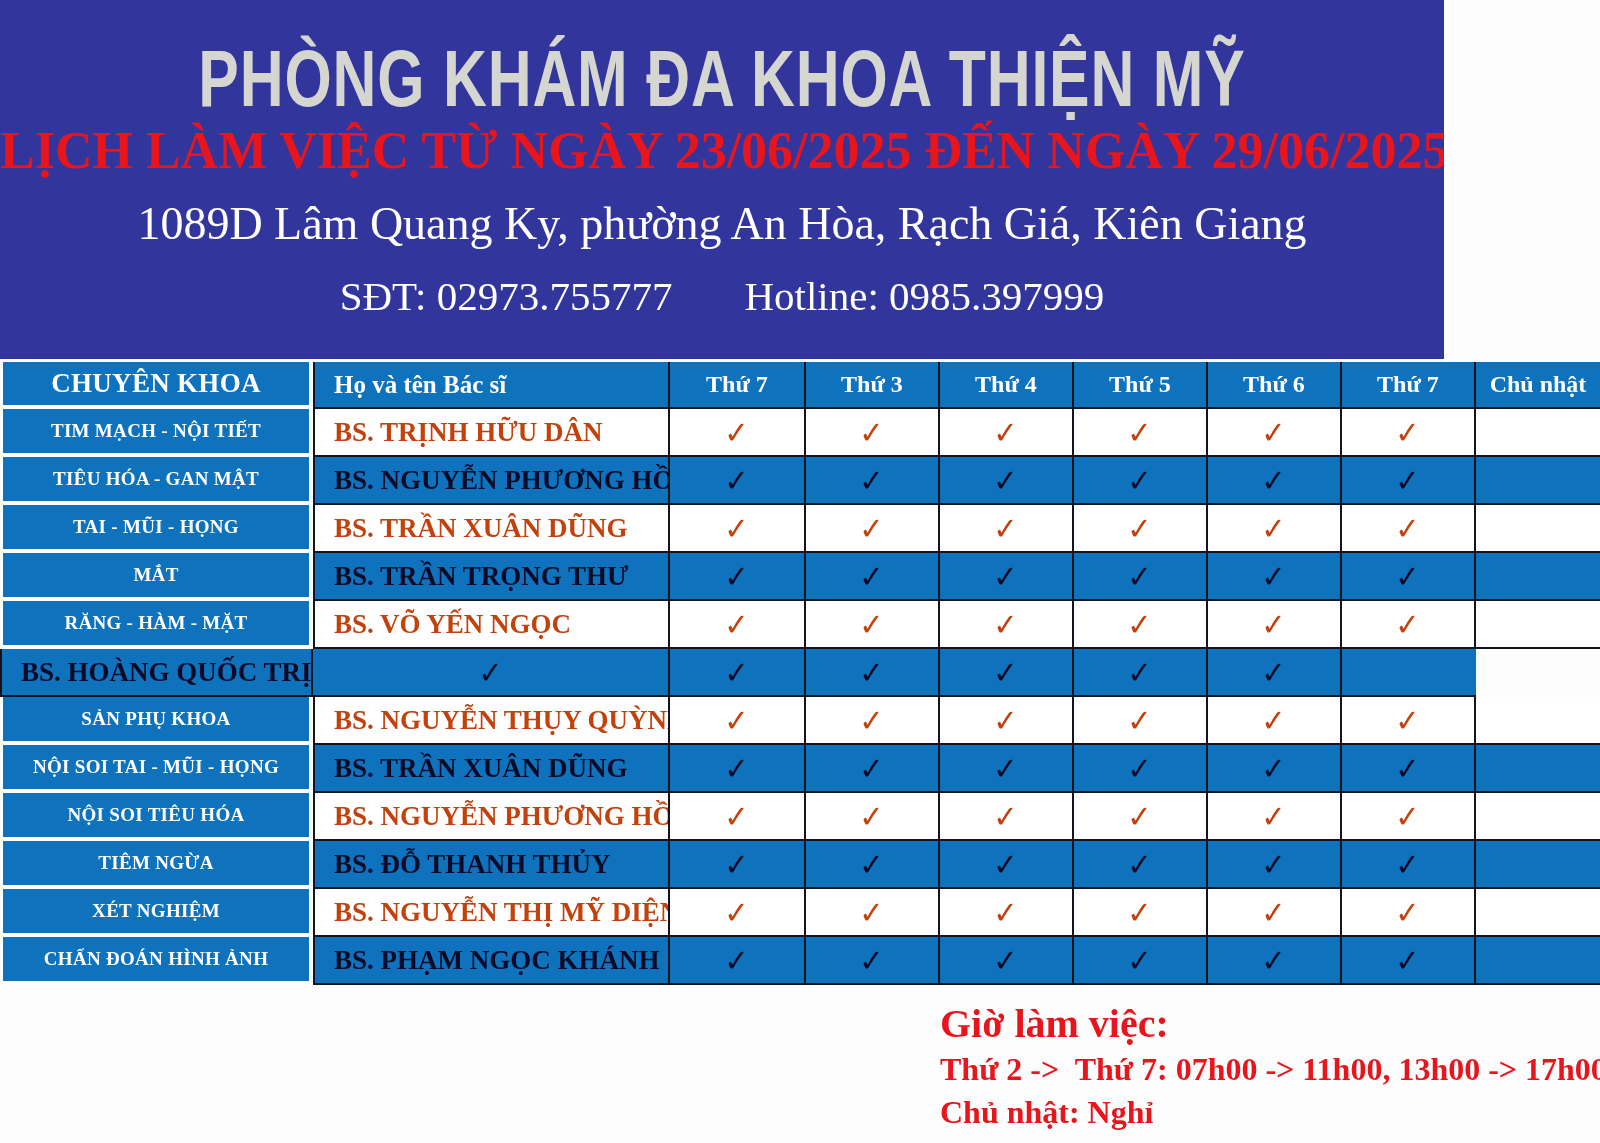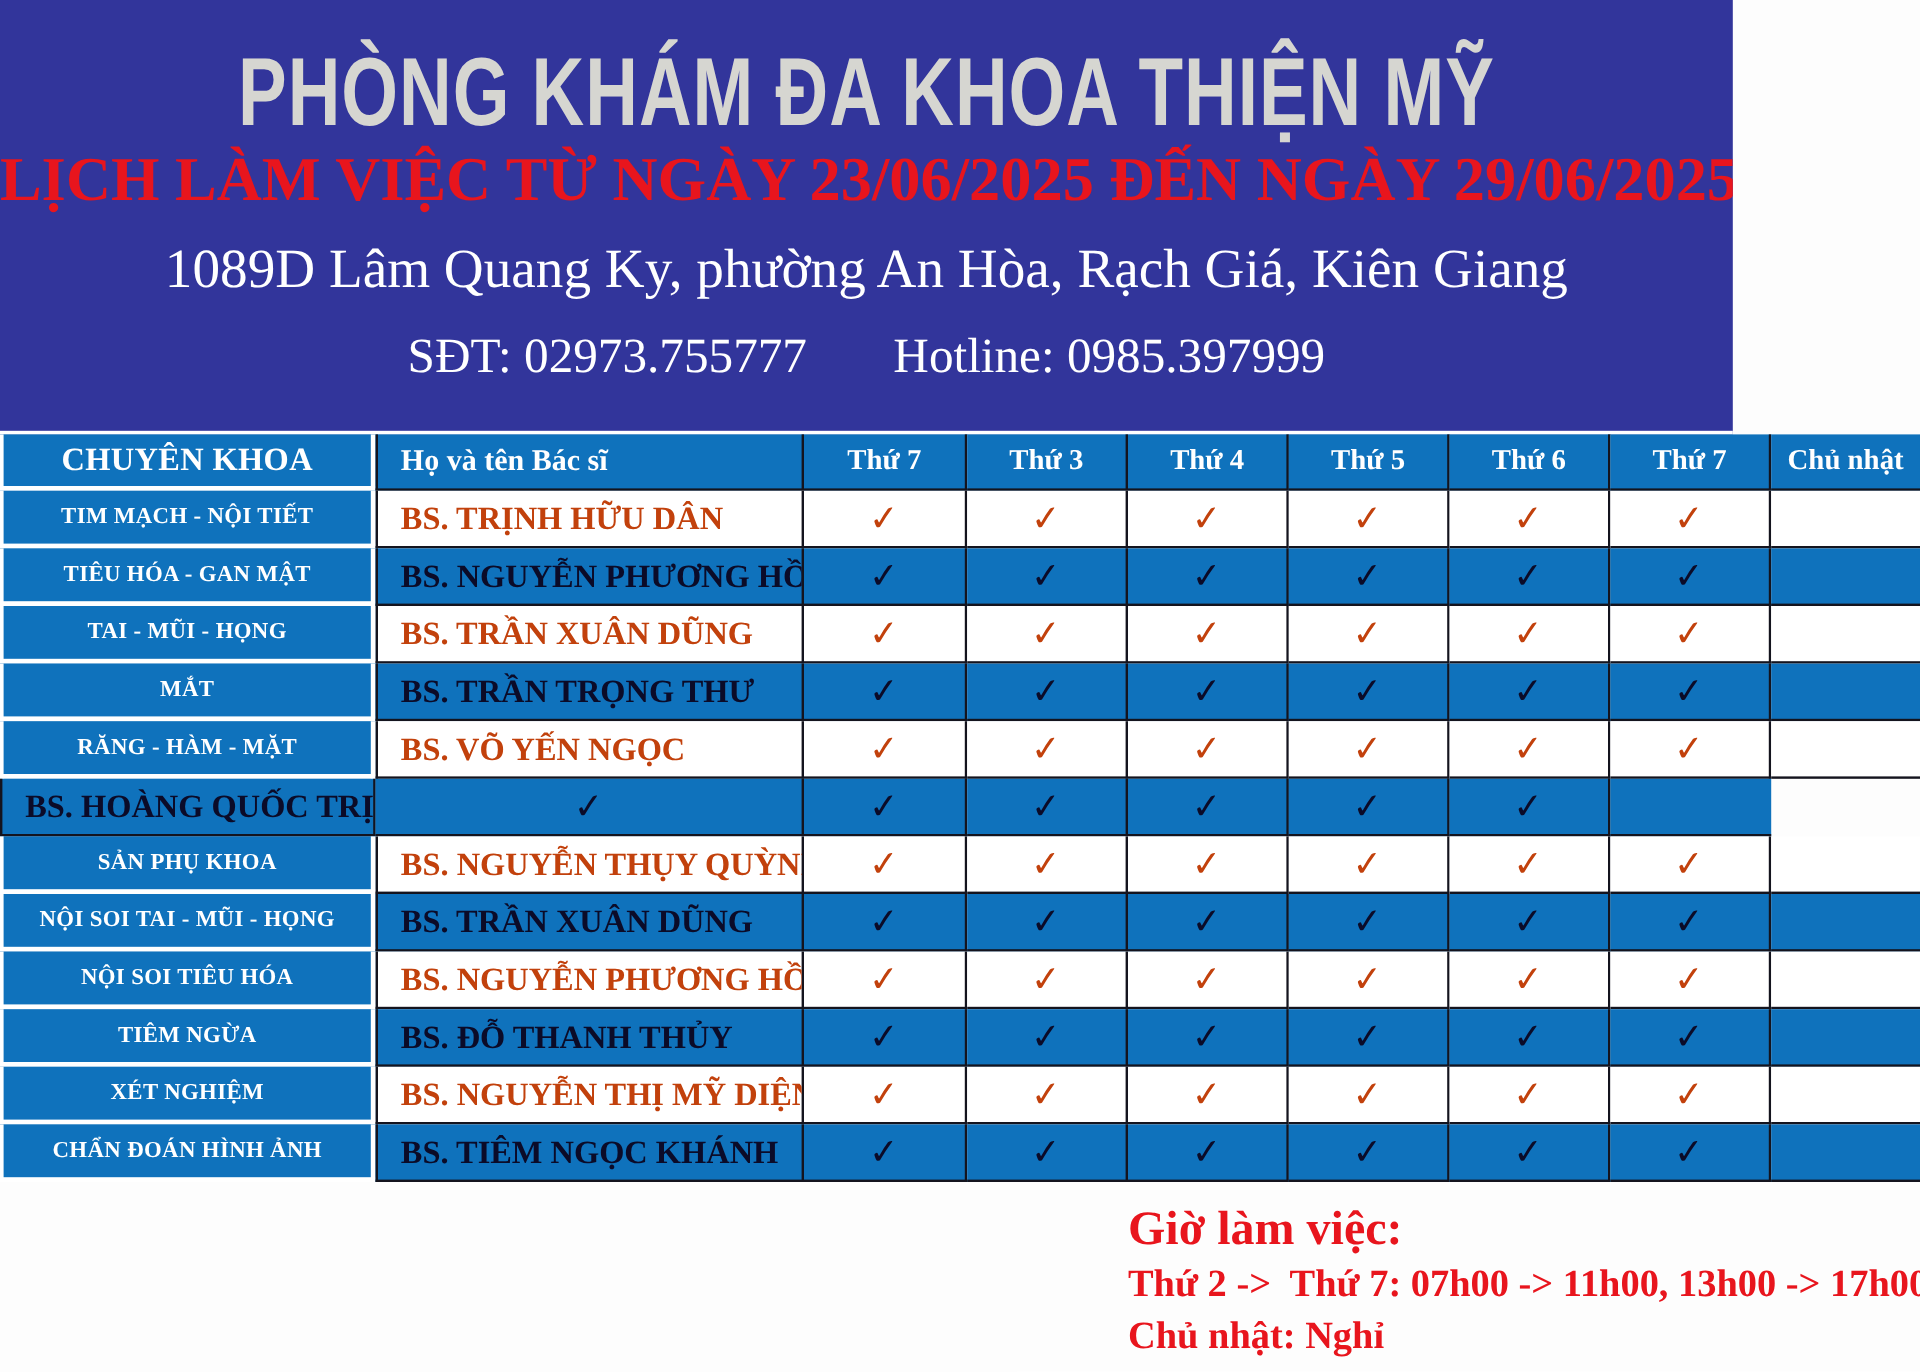--- a/index.html
+++ b/index.html
@@ -407,21 +407,21 @@
           <div class="cell c-day">
             <span class="check">✓</span>
           </div>
           <div class="cell c-day">
             <span class="check">✓</span>
           </div>
           <div class="cell c-day c-last"></div>
         </div>
         <div class="trow row-blue">
           <div class="cell c-spec">CHẨN ĐOÁN HÌNH ẢNH</div>
-          <div class="cell c-doc">BS. TIÊM NGỌC KHÁNH</div>
+          <div class="cell c-doc">BS. PHẠM NGỌC KHÁNH</div>
           <div class="cell c-day">
             <span class="check">✓</span>
           </div>
           <div class="cell c-day">
             <span class="check">✓</span>
           </div>
           <div class="cell c-day">
             <span class="check">✓</span>
           </div>
           <div class="cell c-day">

